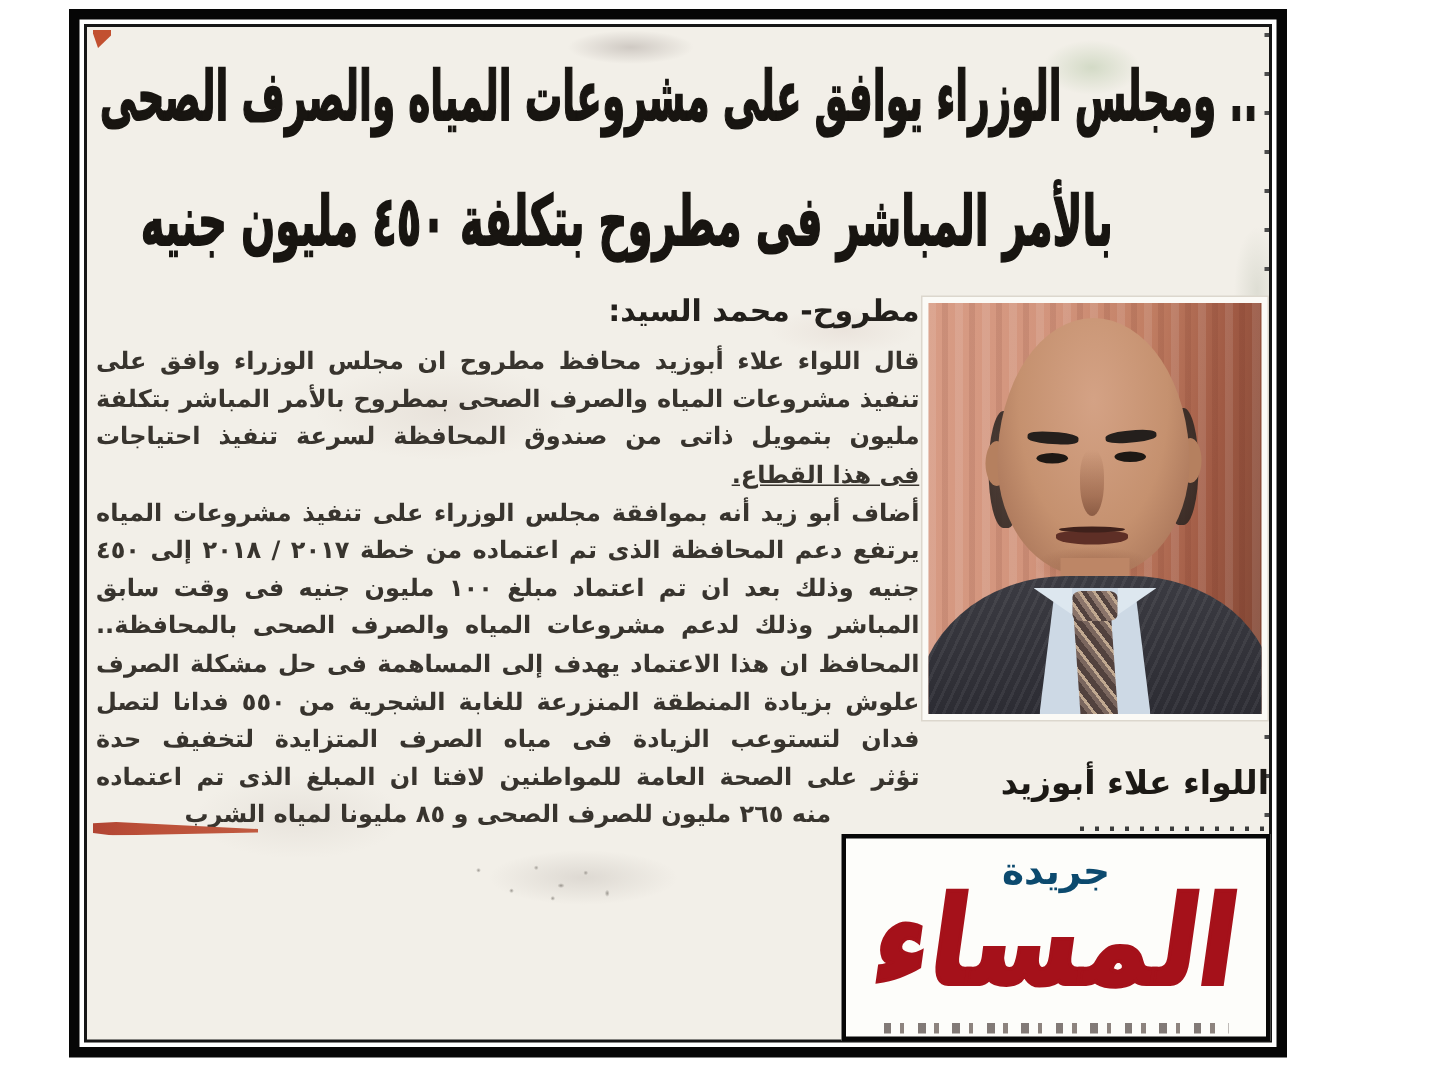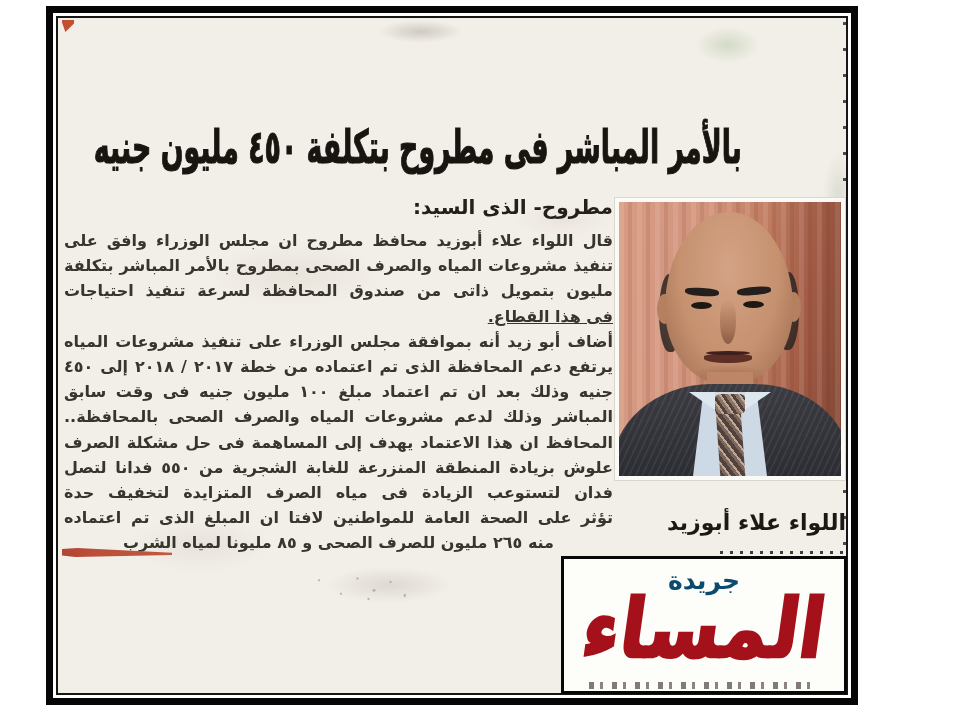--- a/index.html
+++ b/index.html
@@ -175,26 +175,29 @@
   }
 </style>
 </head>
 <body>
 
 <div class="frame-outer">
   <div class="frame-inner">
 
     <div class="corner-mark"></div>
 
+    <div class="headline">
+      <span lang="ar" dir="rtl" style="transform: scaleX(0.542516);">.. ومجلس الوزراء يوافق على مشروعات المياه والصرف الصحى</span>
+    </div>
     <div class="headline second">
       <span lang="ar" dir="rtl" style="transform: scaleX(0.582914);">بالأمر المباشر فى مطروح بتكلفة ٤٥٠ مليون جنيه</span>
     </div>
 
     <div class="column">
-      <div class="byline" lang="ar" dir="rtl">مطروح- الذى السيد:</div>
+      <div class="byline" lang="ar" dir="rtl">مطروح- محمد السيد:</div>
       <div>
           <div class="bline justify" lang="ar" dir="rtl">قال اللواء علاء أبوزيد محافظ مطروح ان مجلس الوزراء وافق على البدء فى</div>
           <div class="bline justify" lang="ar" dir="rtl">تنفيذ مشروعات المياه والصرف الصحى بمطروح بالأمر المباشر بتكلفة ٣٥٠</div>
           <div class="bline justify" lang="ar" dir="rtl">مليون بتمويل ذاتى من صندوق المحافظة لسرعة تنفيذ احتياجات المحافظة</div>
           <div class="bline right" lang="ar" dir="rtl">فى هذا القطاع.</div>
           <div class="bline justify" lang="ar" dir="rtl">أضاف أبو زيد أنه بموافقة مجلس الوزراء على تنفيذ مشروعات المياه والصرف</div>
           <div class="bline justify" lang="ar" dir="rtl">يرتفع دعم المحافظة الذى تم اعتماده من خطة ٢٠١٧ / ٢٠١٨ إلى ٤٥٠ مليون</div>
           <div class="bline justify" lang="ar" dir="rtl">جنيه وذلك بعد ان تم اعتماد مبلغ ١٠٠ مليون جنيه فى وقت سابق بالأمر</div>
           <div class="bline justify" lang="ar" dir="rtl">المباشر وذلك لدعم مشروعات المياه والصرف الصحى بالمحافظة.. اوضح</div>
           <div class="bline justify" lang="ar" dir="rtl">المحافظ ان هذا الاعتماد يهدف إلى المساهمة فى حل مشكلة الصرف بقرية</div>

